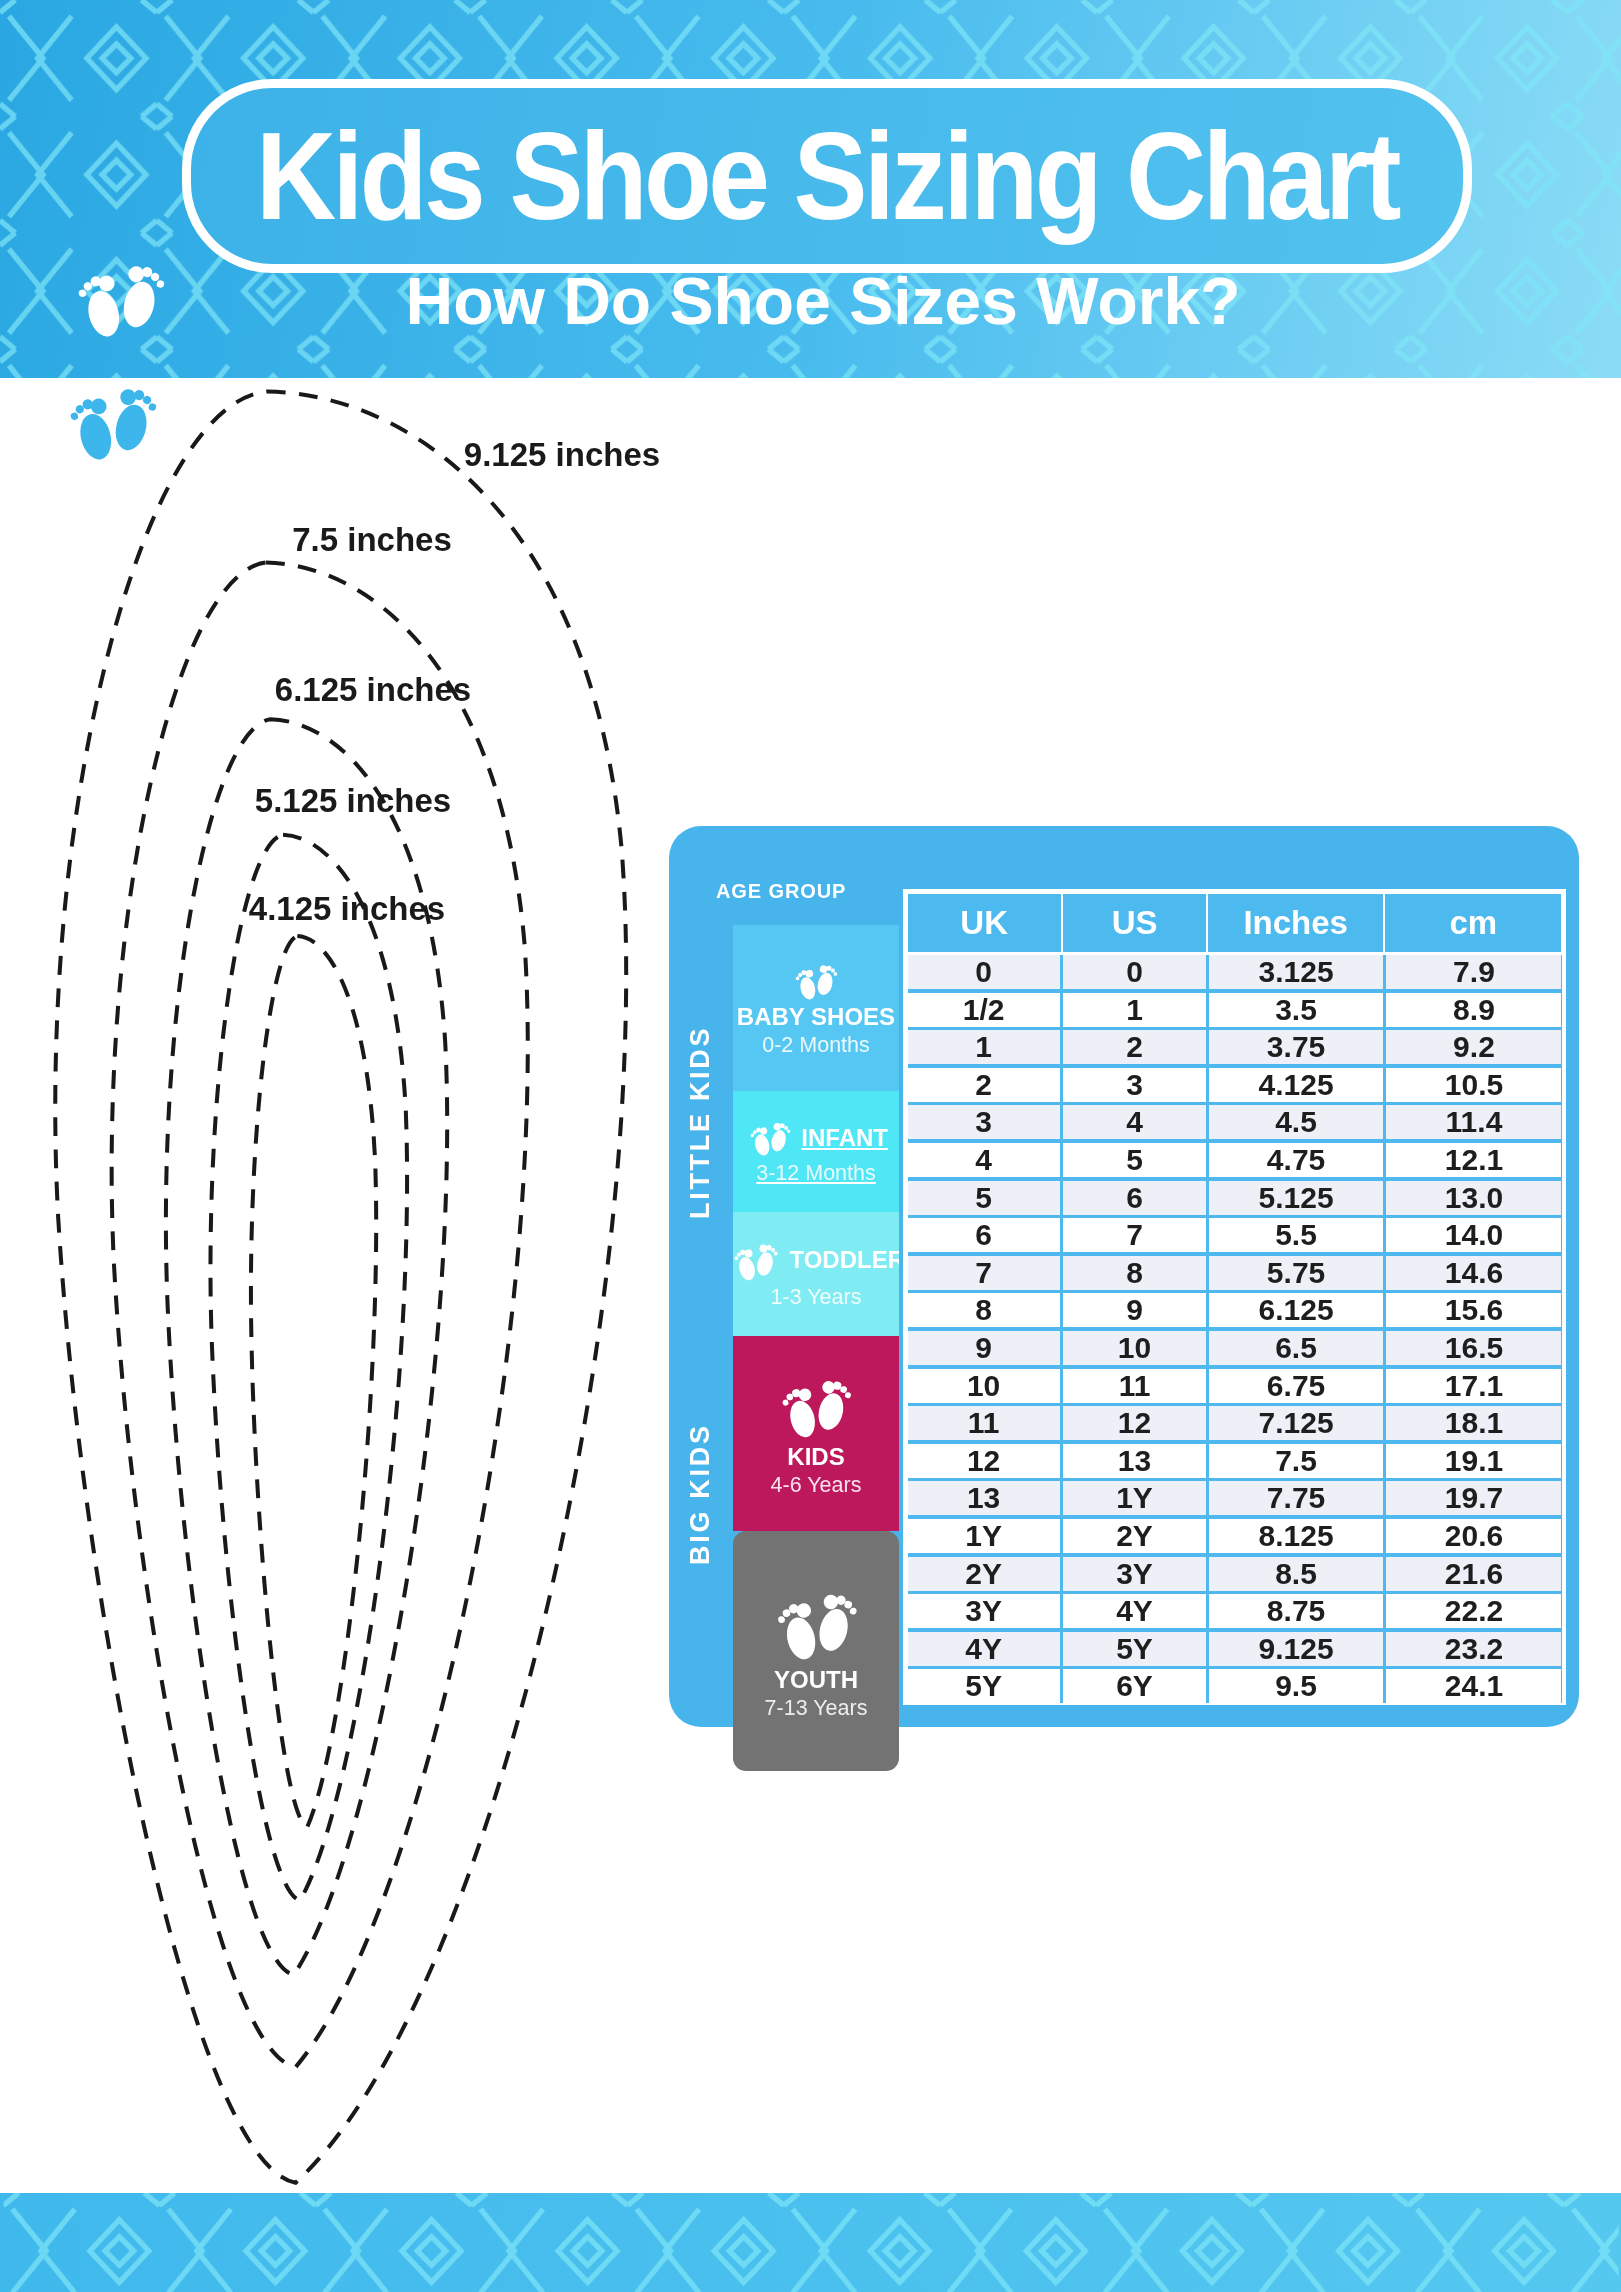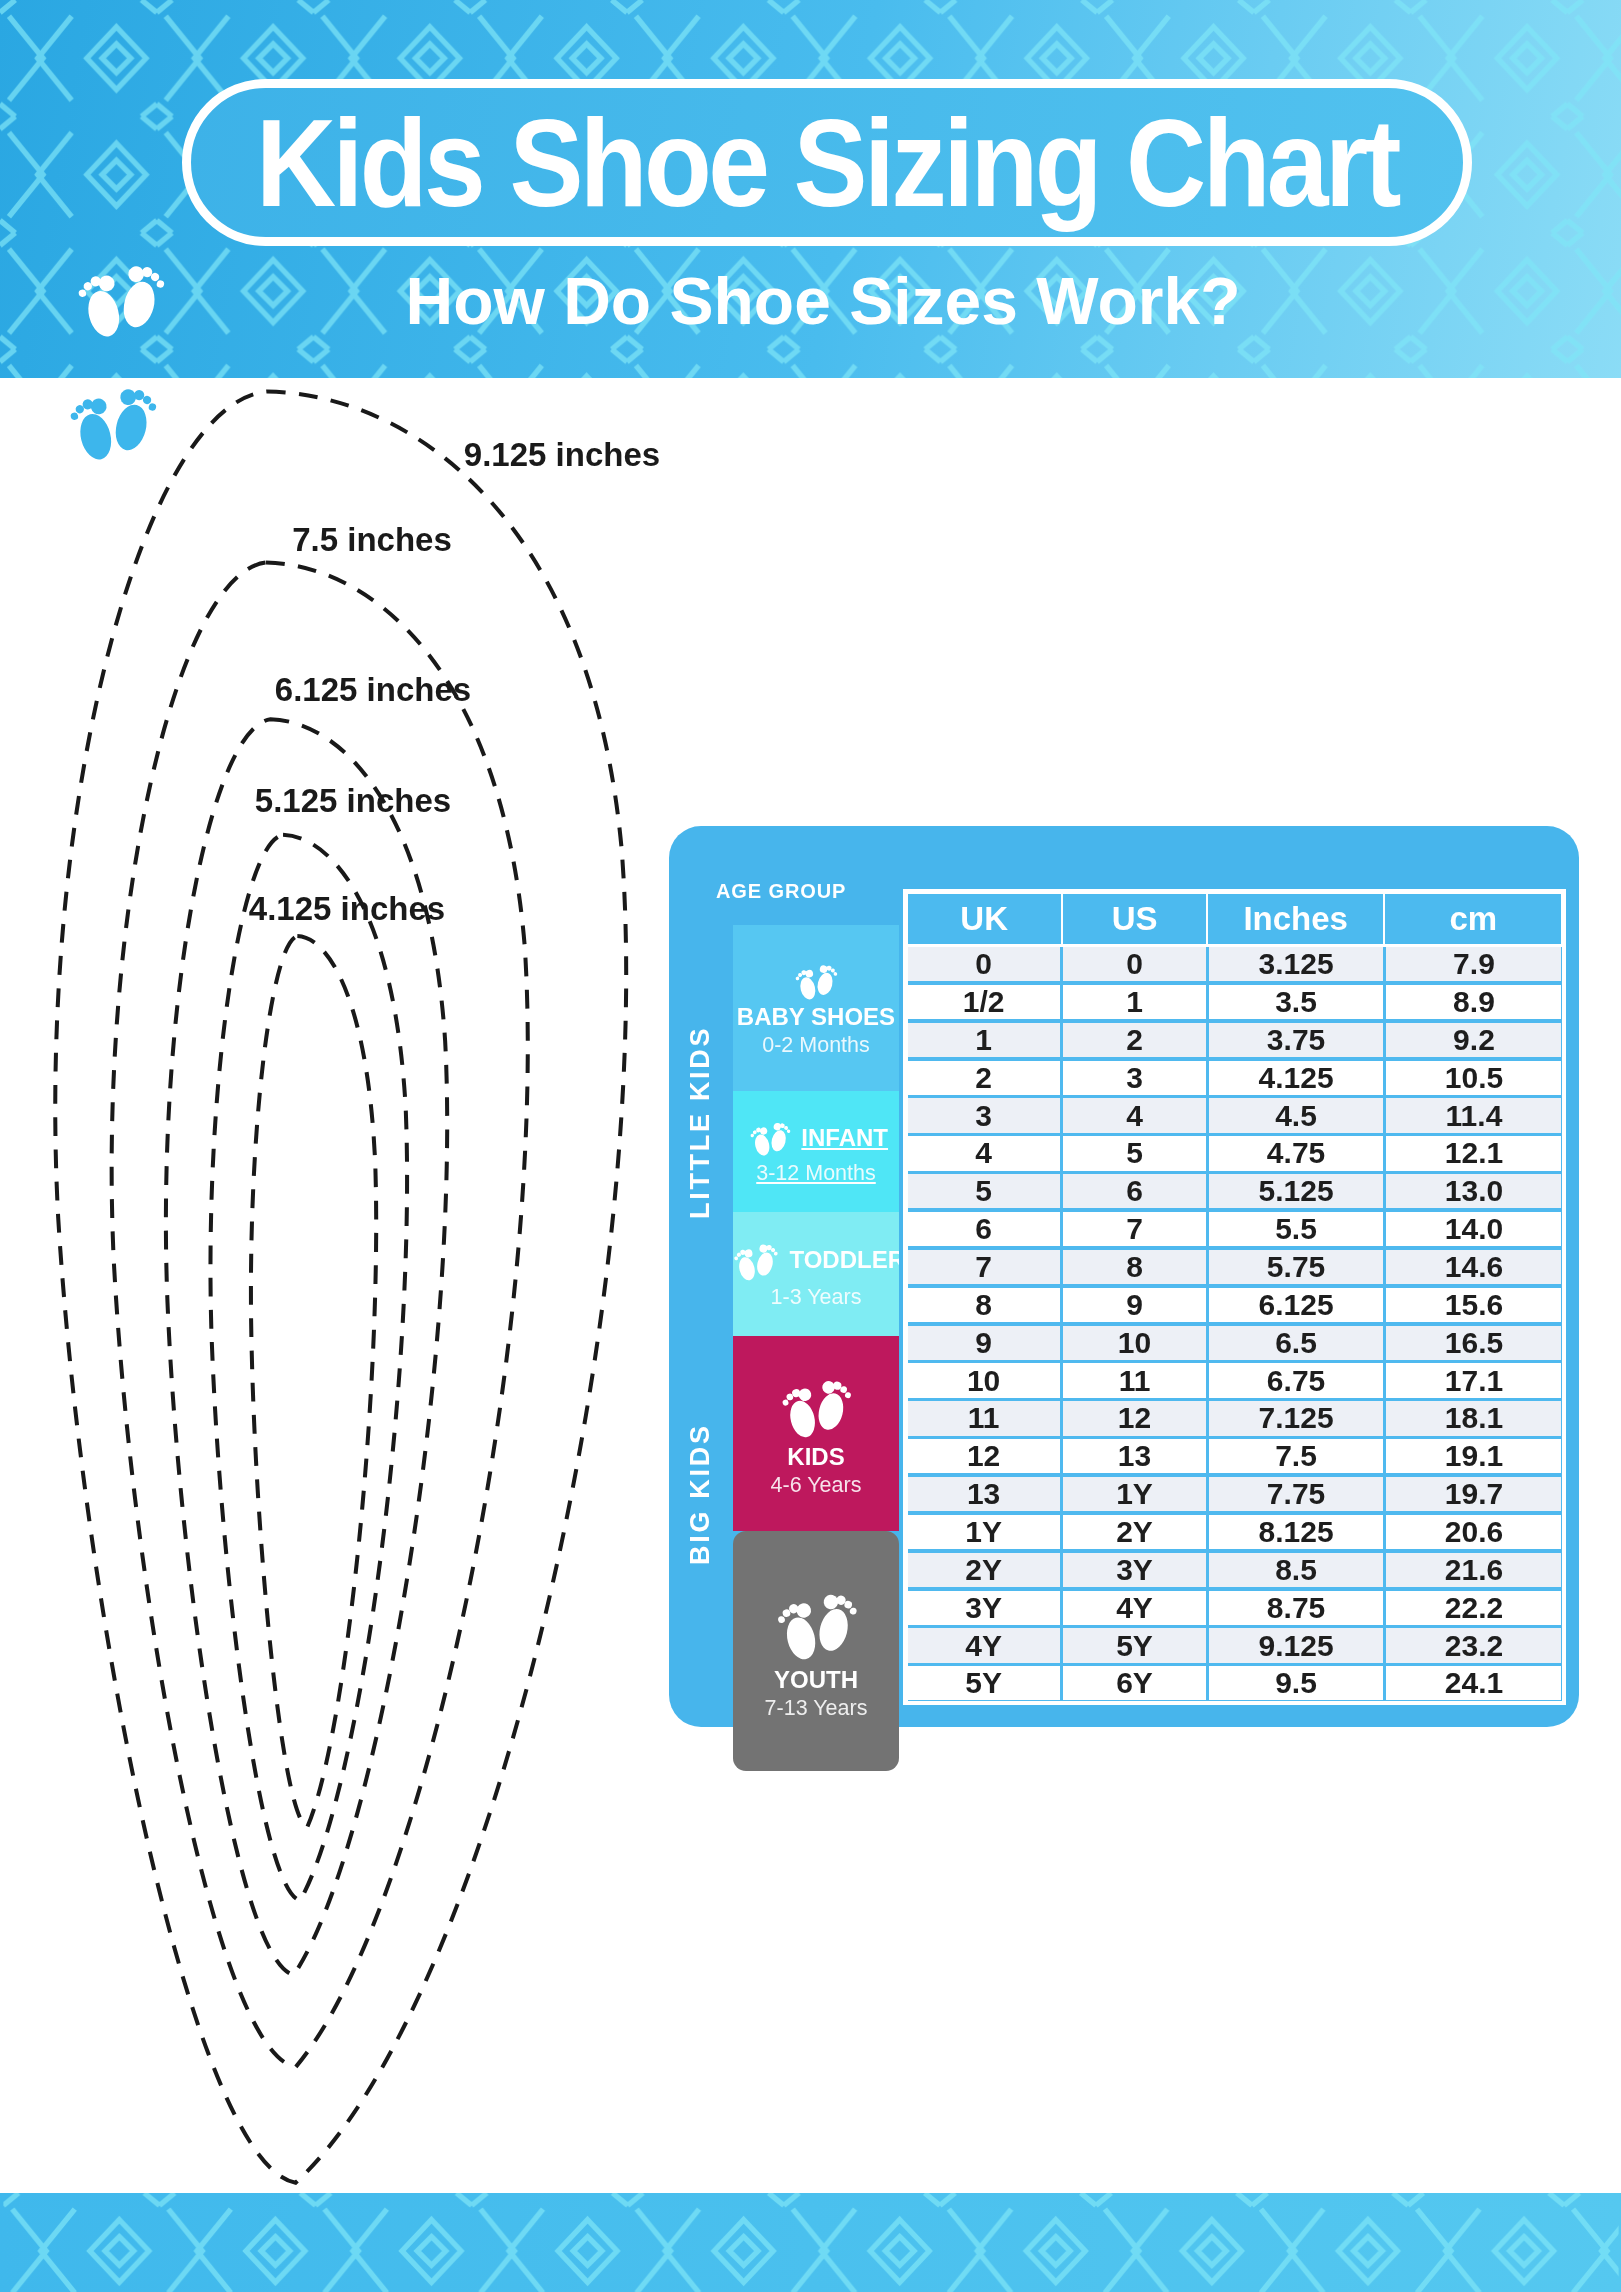--- a/index.html
+++ b/index.html
@@ -6,21 +6,21 @@
   .page{position:relative;width:1622px;height:2293px;background:#ffffff;overflow:hidden;
         font-family:"Liberation Sans",sans-serif;}
 
   
   .band{position:absolute;left:0;width:1622px;overflow:hidden;}
   .band-top{top:0;height:378px;background:linear-gradient(100deg,#2aa7e2 0%,#49bcee 52%,#8bdcf6 100%);}
   .band-bottom{top:2193px;height:99px;background:linear-gradient(90deg,#3fb8ec 0%,#55c8f0 100%);}
   .band svg.pattern{position:absolute;inset:0;width:100%;height:100%;}
 
   
-  .pill{position:absolute;left:182px;top:79px;width:1290px;height:167px;border:9px solid #ffffff;
+  .pill{position:absolute;left:182px;top:79px;width:1290px;height:194px;border:9px solid #ffffff;
         border-radius:90px;background:linear-gradient(100deg,#3db2e8 0%,#52c2ef 100%);
         box-sizing:border-box;display:flex;align-items:center;justify-content:center;}
   .title{color:#ffffff;font-size:111px;font-weight:700;letter-spacing:-3.6px;white-space:nowrap;
          transform:scaleY(1.12);transform-origin:center;}
   .subtitle{position:absolute;left:12px;top:263px;width:1622px;text-align:center;color:#ffffff;
             font-size:66px;font-weight:700;letter-spacing:0px;}
 
   
   .feet{position:absolute;}
   .feet-header{left:65px;top:251px;width:111px;height:93px;color:#ffffff;}
@@ -47,21 +47,21 @@
   .agecell{display:flex;flex-direction:column;align-items:center;justify-content:center;
            color:#ffffff;text-align:center;overflow:hidden;}
   .agecell .arow{display:flex;align-items:center;justify-content:center;gap:5.4px;}
   .agecell svg{flex:none;}
   .aname{font-weight:700;font-size:24px;line-height:1.15;}
   .arange{font-size:21.5px;color:rgba(255,255,255,.88);line-height:1.2;margin-top:1.8px;}
 
   
   .tablewrap{position:absolute;left:234px;top:63px;width:663px;height:816px;background:#ffffff;
              box-sizing:border-box;padding:4.5px;display:flex;flex-direction:column;gap:3.6px;}
-  .thead{display:grid;grid-template-columns:1.07fr 1fr 1.22fr 1.23fr;gap:2px;background:#ffffff;height:50px;flex:none;}
+  .thead{display:grid;grid-template-columns:1.07fr 1fr 1.22fr 1.23fr;gap:2px;background:#ffffff;height:58px;flex:none;}
   .thead .hc{background:#4cbaef;color:#ffffff;font-size:33px;font-weight:700;display:flex;
              align-items:center;justify-content:center;}
   .tbody{flex:1;display:grid;grid-template-columns:1.07fr 1fr 1.22fr 1.23fr;
          grid-auto-rows:1fr;gap:3.6px;background:#4fb9ef;}
   .tc{display:flex;align-items:center;justify-content:center;font-size:30px;font-weight:600;
       color:#1e1e1e;background:#ffffff;}
   .tc.odd{background:#edf0f6;}
 </style>
 </head>
 <body>

